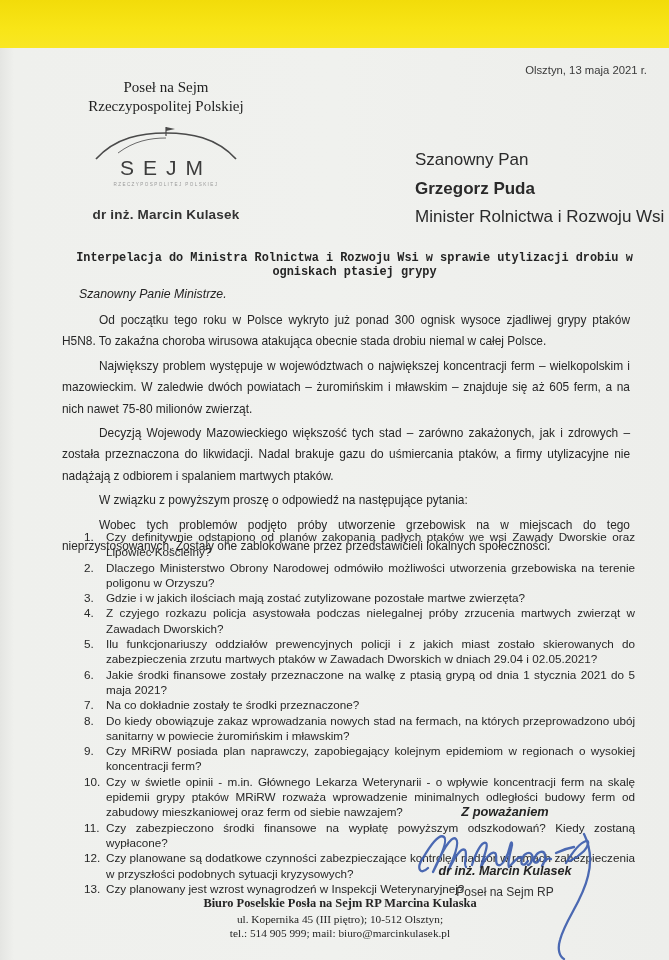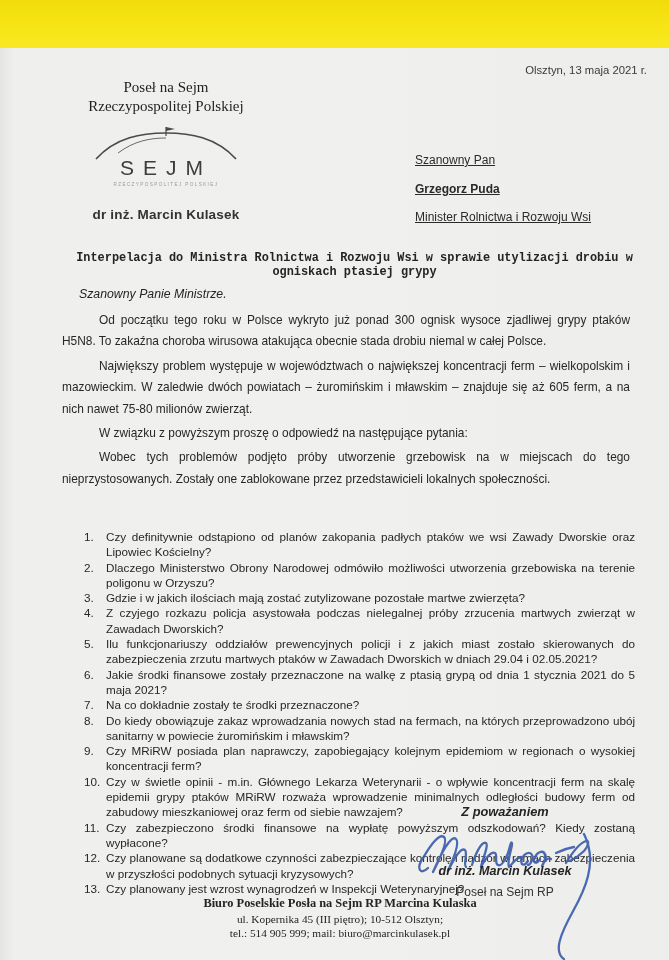--- a/index.html
+++ b/index.html
@@ -28,21 +28,21 @@
     font-family: "Liberation Serif", serif;
     font-size: 15px; line-height: 19px; color: #1f1f1f;
   }
   .sejm-logo { margin-top: 7px; }
   .sender-name {
     margin-top: 10px;
     font-size: 13.5px; font-weight: bold; color: #333; letter-spacing: .2px;
   }
   .recipient-block {
     position: absolute; left: 415px; top: 146px;
-    font-size: 12px; line-height: 28.5px; color: #2a2a2a; text-decoration: underline;
+    font-size: 17px; line-height: 28.5px; color: #2a2a2a;
   }
   .recipient-name { font-weight: bold; }
   .subject {
     position: absolute; top: 251px; left: 62px; right: 22px;
     text-align: center; font-weight: bold; font-size: 11.9px; color: #242424; font-family: Liberation Mono, monospace;
   }
   .salutation {
     position: absolute; top: 287px; left: 79px;
     font-weight: normal; font-style: italic; font-size: 12.3px; color: #242424;
   }
@@ -131,20 +131,21 @@
     <div>Minister Rolnictwa i Rozwoju Wsi</div>
   </div>
 
   <div class="subject">Interpelacja do Ministra Rolnictwa i Rozwoju Wsi w sprawie utylizacji drobiu w ogniskach ptasiej grypy</div>
 
   <div class="salutation">Szanowny Panie Ministrze.</div>
 
   <div class="body-text">
     <p>Od początku tego roku w Polsce wykryto już ponad 300 ognisk wysoce zjadliwej grypy ptaków H5N8. To zakaźna choroba wirusowa atakująca obecnie stada drobiu niemal w całej Polsce.</p>
     <p>Największy problem występuje w województwach o największej koncentracji ferm – wielkopolskim i mazowieckim. W zaledwie dwóch powiatach – żuromińskim i mławskim – znajduje się aż 605 ferm, a na nich nawet 75-80 milionów zwierząt.</p>
+    <p>Decyzją Wojewody Mazowieckiego większość tych stad – zarówno zakażonych, jak i zdrowych – została przeznaczona do likwidacji. Nadal brakuje gazu do uśmiercania ptaków, a firmy utylizacyjne nie nadążają z odbiorem i spalaniem martwych ptaków.</p>
     <p>W związku z powyższym proszę o odpowiedź na następujące pytania:</p>
     <p>Wobec tych problemów podjęto próby utworzenie grzebowisk na w miejscach do tego nieprzystosowanych. Zostały one zablokowane przez przedstawicieli lokalnych społeczności.</p>
   </div>
 
   <ol class="questions">
     <li>Czy definitywnie odstąpiono od planów zakopania padłych ptaków we wsi Zawady Dworskie oraz Lipowiec Kościelny?</li>
     <li>Dlaczego Ministerstwo Obrony Narodowej odmówiło możliwości utworzenia grzebowiska na terenie poligonu w Orzyszu?</li>
     <li>Gdzie i w jakich ilościach mają zostać zutylizowane pozostałe martwe zwierzęta?</li>
     <li>Z czyjego rozkazu policja asystowała podczas nielegalnej próby zrzucenia martwych zwierząt w Zawadach Dworskich?</li>
     <li>Ilu funkcjonariuszy oddziałów prewencyjnych policji i z jakich miast zostało skierowanych do zabezpieczenia zrzutu martwych ptaków w Zawadach Dworskich w dniach 29.04 i 02.05.2021?</li>

